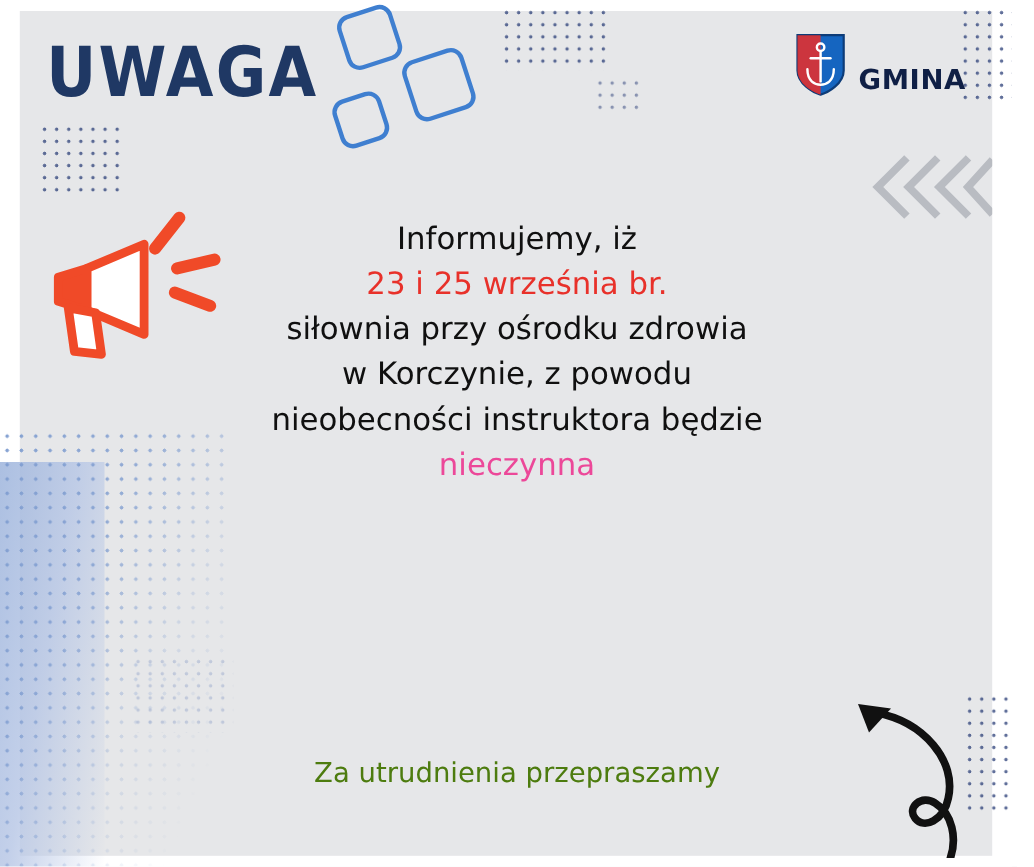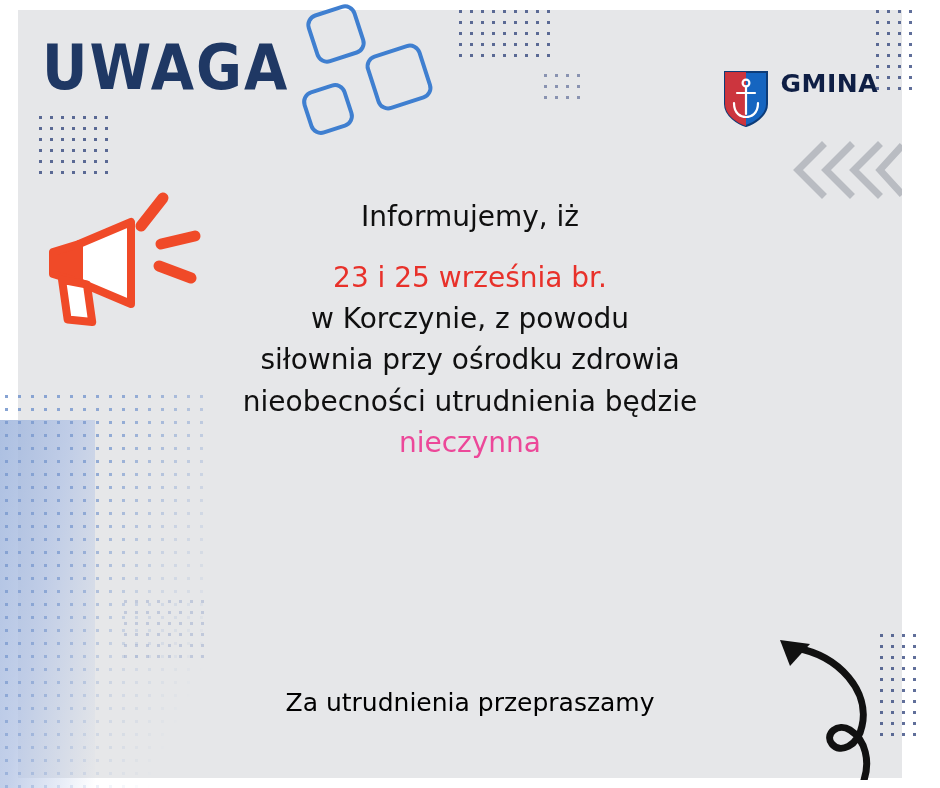--- a/index.html
+++ b/index.html
@@ -102,23 +102,22 @@
     transform: scaleY(1.12);
     transform-origin: left top;
   }
 
   
   .logo {
     position: absolute;
     right: 42px;
     top: 30px;
     display: flex;
-    align-items: flex-start;
+    align-items: flex-end;
     gap: 12px;
-    margin-top: 40px;
   }
   .logo-text {
     font-family: "DejaVu Sans", sans-serif;
     font-weight: 700;
     font-size: 25px;
     color: #0f1f45;
     line-height: 1.15;
     letter-spacing: 0.5px;
   }
 
@@ -139,34 +138,33 @@
     width: 800px;
     text-align: center;
     font-family: "DejaVu Sans", sans-serif;
     font-size: 28px;
     line-height: 1.47;
     color: #101010;
     font-weight: 400;
   }
   .message .red {
     color: #e8312a;
-    margin-top: 20px;
   }
   .message .big-red {
     color: #ec4899;
   }
   .apology {
     position: absolute;
     left: 70px;
     top: 688px;
     width: 800px;
     text-align: center;
     font-family: "DejaVu Sans", sans-serif;
     font-size: 25px;
-    color: #000000;
+    color: #4d7c0f;
   }
   .curved-arrow {
     position: absolute;
     left: 766px;
     top: 630px;
     width: 150px;
     height: 150px;
   }
 </style>
 </head>
@@ -224,23 +222,23 @@
       <line x1="156" y1="100" x2="124" y2="88"></line>
     </g>
     <path d="M96 44 L96 126 L44 104 L44 66 Z" fill="#ffffff" stroke="#f04a28" stroke-width="8" stroke-linejoin="round"></path>
     <path d="M44 66 L18 74 L18 96 L44 104 Z" fill="#f04a28" stroke="#f04a28" stroke-width="8" stroke-linejoin="round"></path>
     <path d="M30 100 L30 140 L54 146 L54 108 Z" fill="#ffffff" stroke="#f04a28" stroke-width="8" stroke-linejoin="round" transform="rotate(-8 42 122)"></path>
   </svg>
 
   <div class="message">
     <div>Informujemy, iż</div>
     <div class="red">23 i 25 września br.</div>
+    <div>siłownia przy ośrodku zdrowia</div>
     <div>w Korczynie, z powodu</div>
-    <div>siłownia przy ośrodku zdrowia</div>
-    <div>nieobecności utrudnienia będzie</div>
+    <div>nieobecności instruktora będzie</div>
     <div class="big-red">nieczynna</div>
   </div>
 
   <div class="apology">Za utrudnienia przepraszamy</div>
 
   <svg class="curved-arrow" viewBox="0 0 150 150">
     <path d="M30 18 C74 26 104 62 96 96 C92 116 74 124 66 114 C58 104 72 92 84 100 C100 110 104 132 98 150" fill="none" stroke="#111111" stroke-width="7" stroke-linecap="round"></path>
     <path d="M14 10 L44 14 L24 36 Z" fill="#111111"></path>
   </svg>
 

